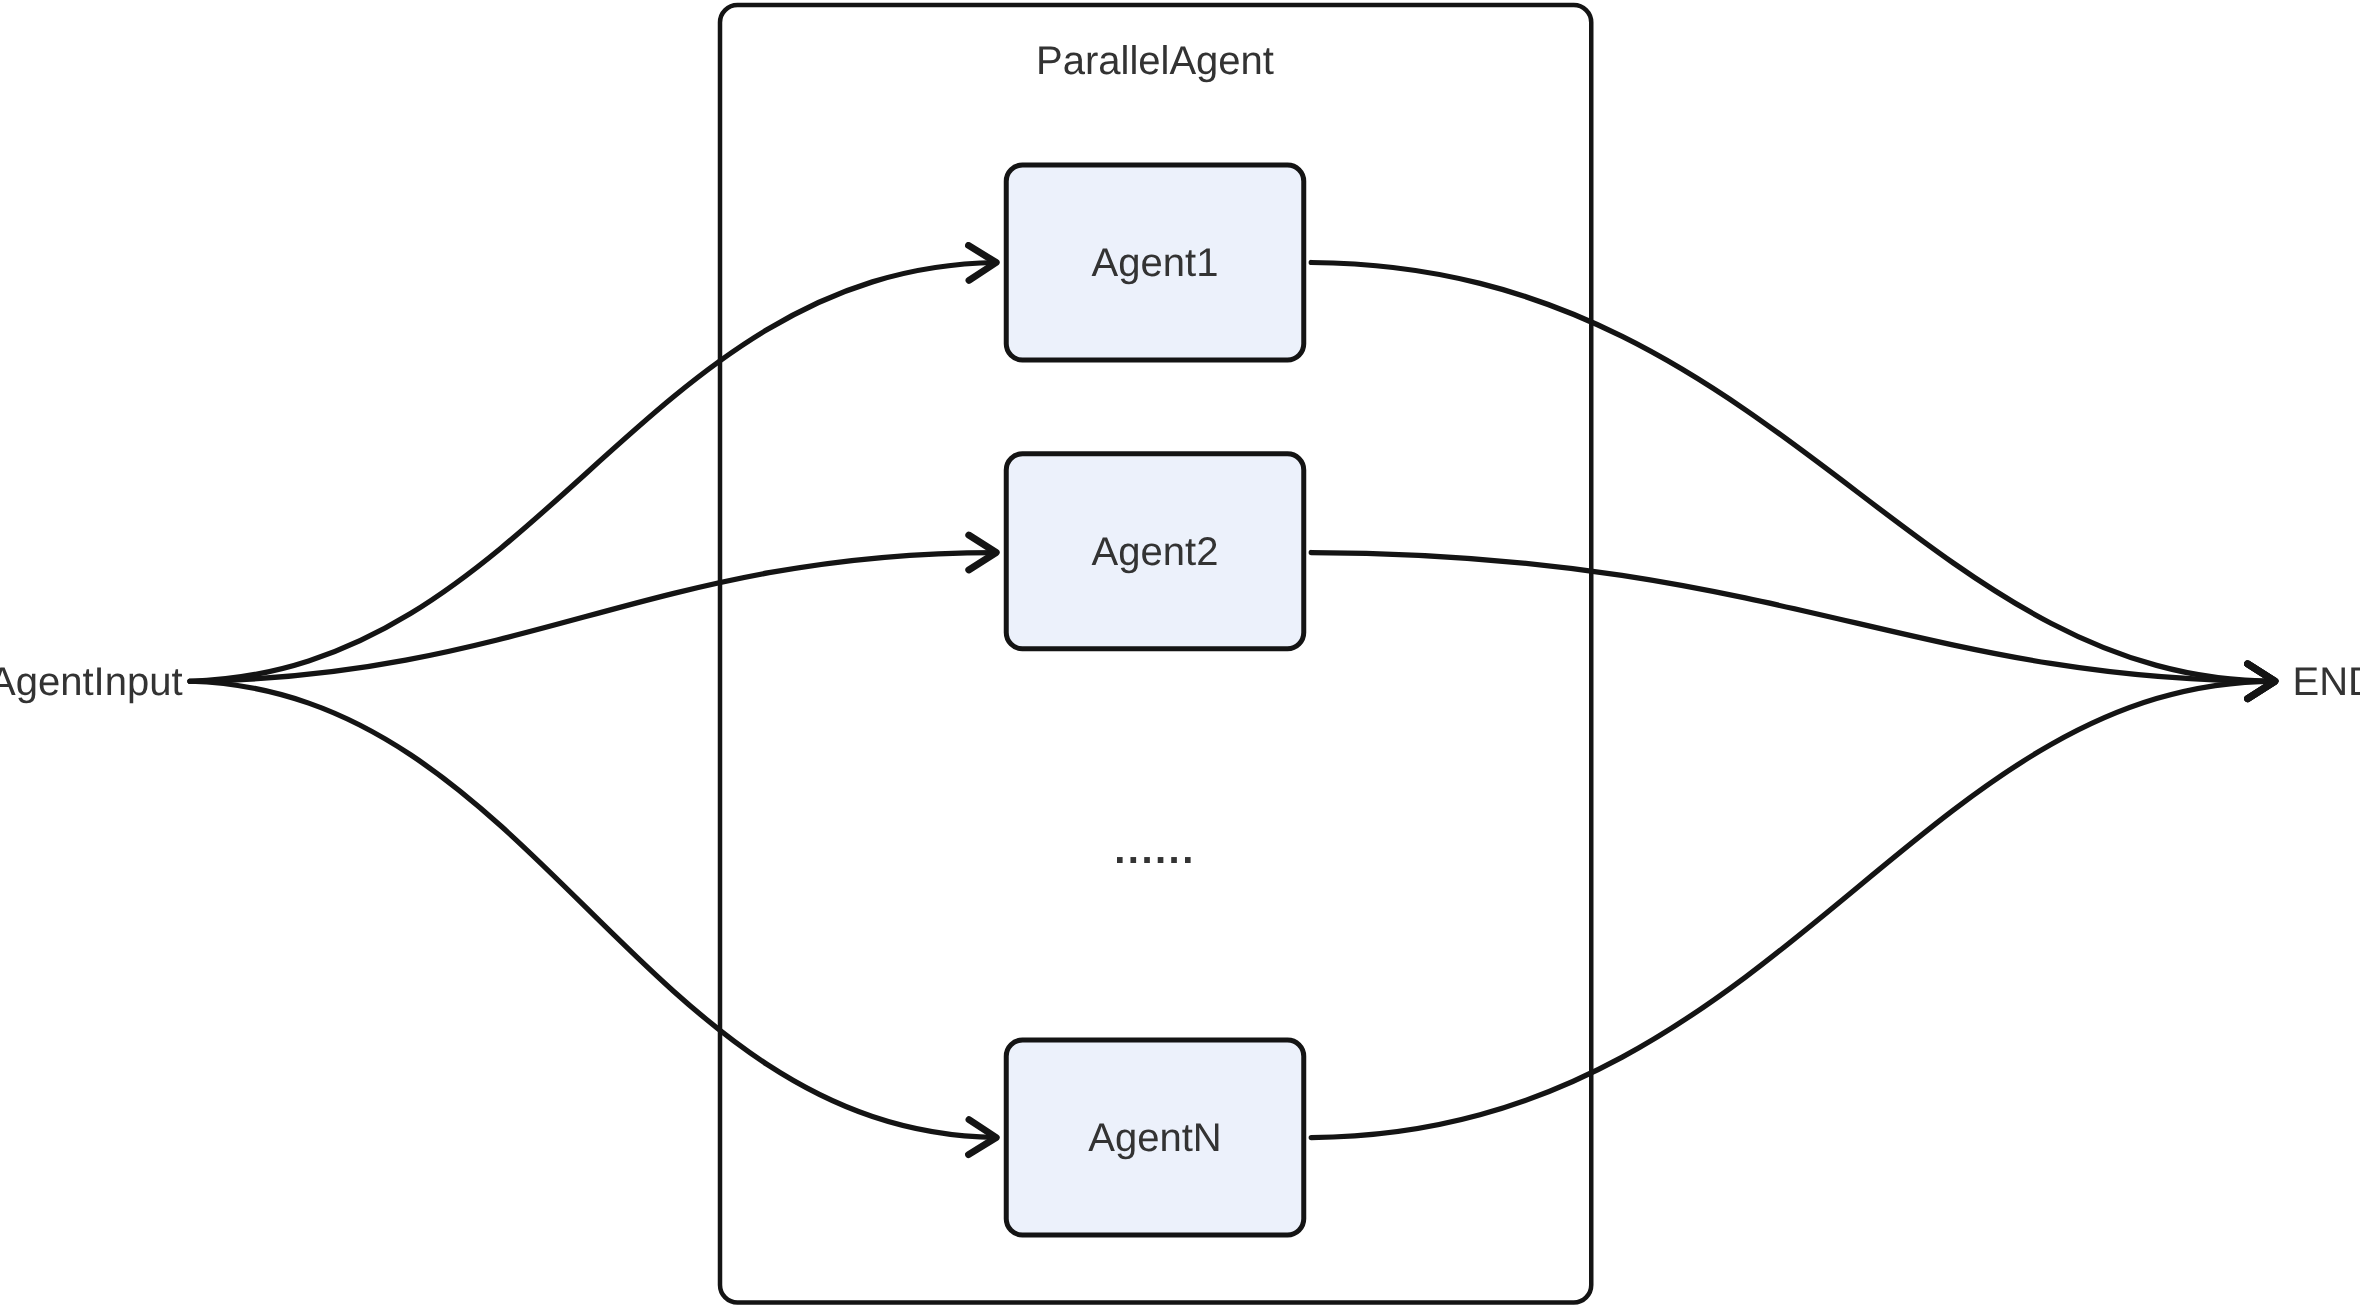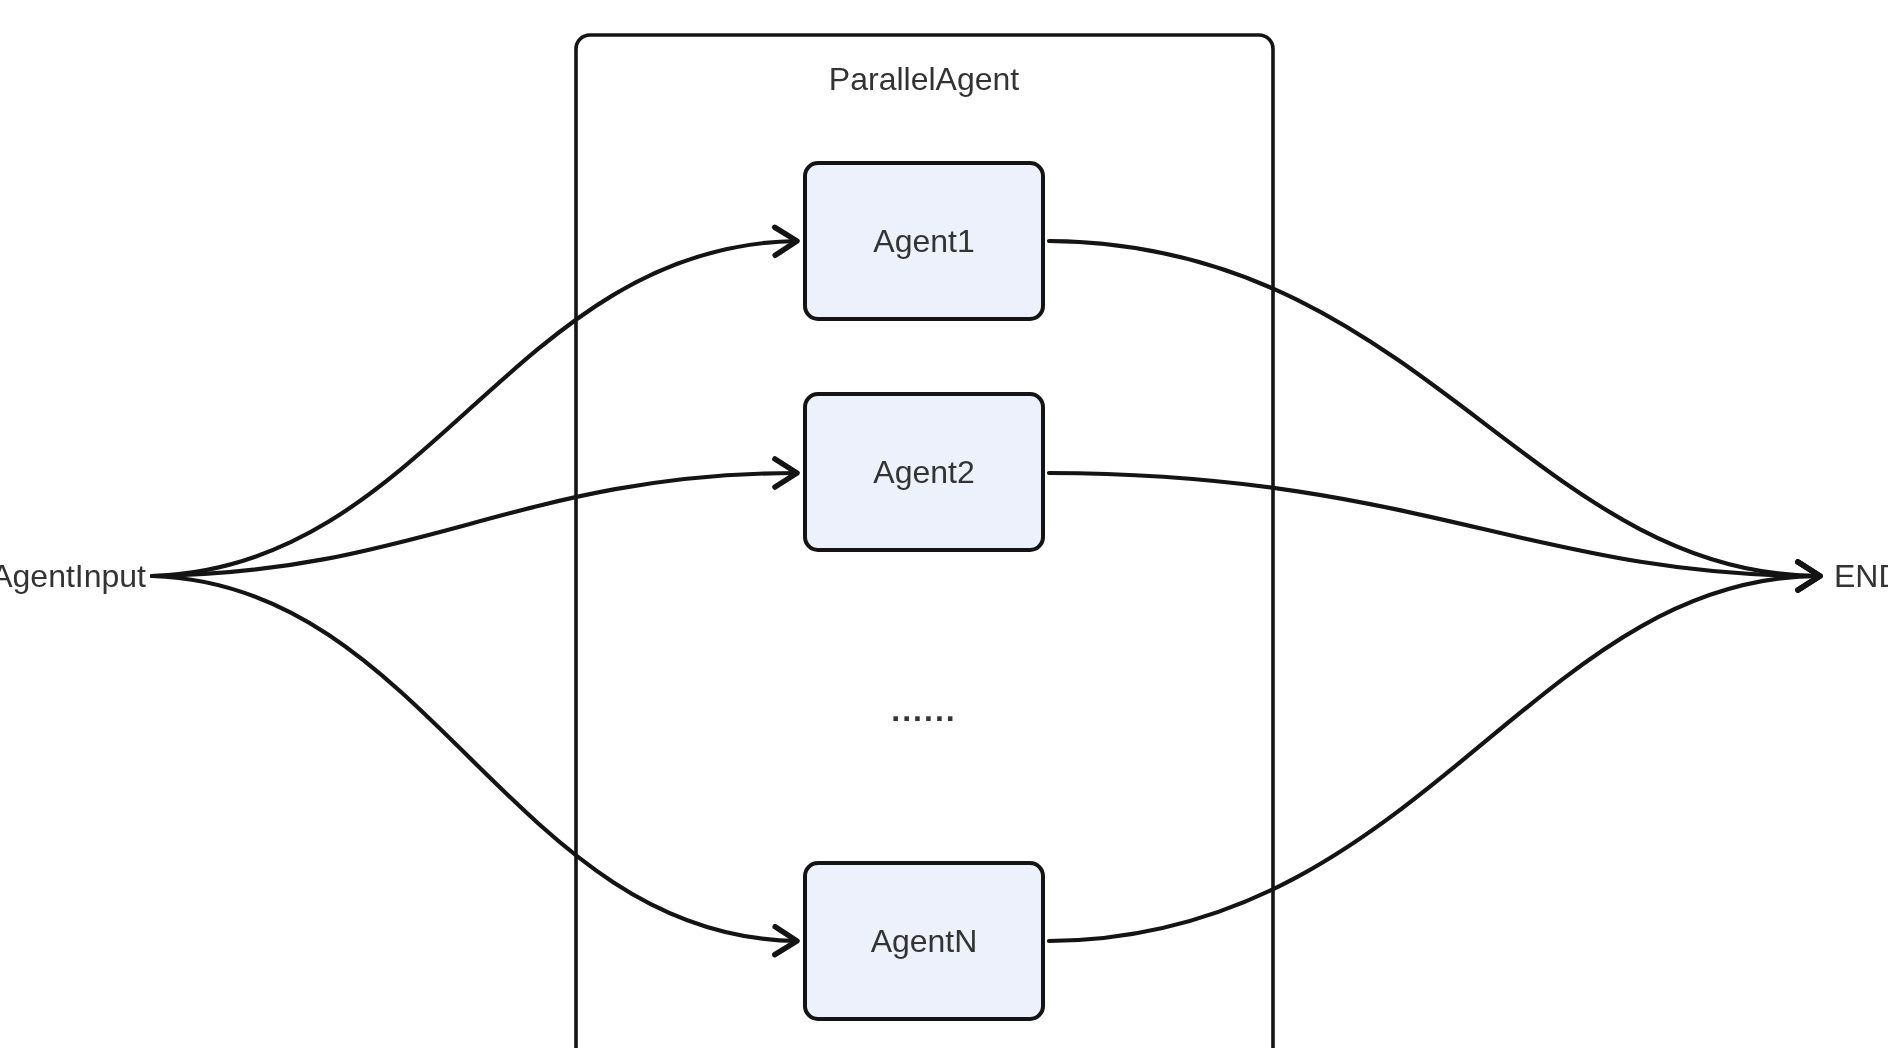--- a/index.html
+++ b/index.html
@@ -8,21 +8,20 @@
     background: #ffffff;
     width: 1888px;
     height: 1048px;
     overflow: hidden;
     font-family: "Liberation Sans", "DejaVu Sans", sans-serif;
   }
   .diagram-stage {
     position: relative;
     width: 1888px;
     height: 820px;
-    margin-top: 31px;
   }
   svg { display: block; }
   .edge {
     fill: none;
     stroke: #141414;
     stroke-width: 4.2;
     stroke-linecap: round;
   }
   .container-rect {
     stroke: #141414;

